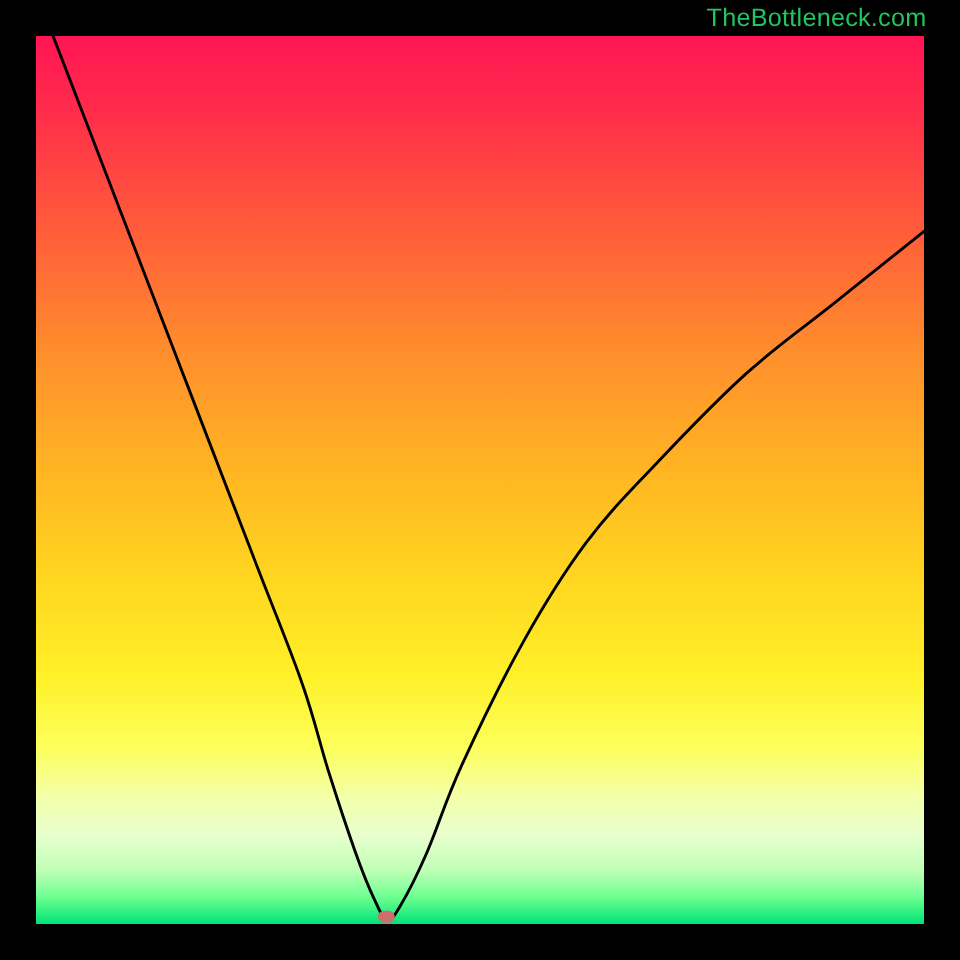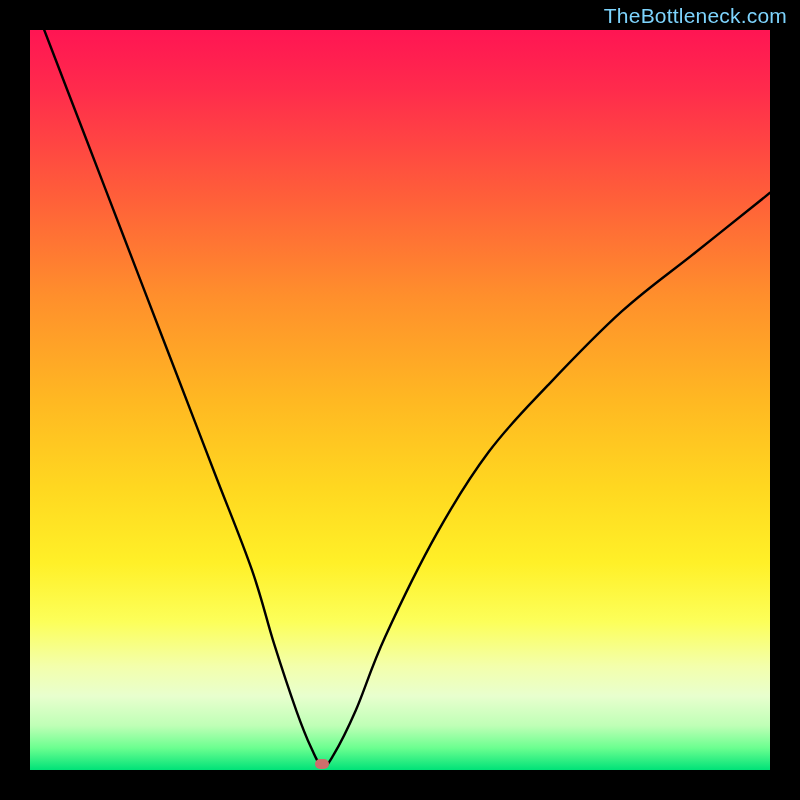--- a/index.html
+++ b/index.html
@@ -67,22 +67,22 @@
     position: absolute;
     width: 14px;
     height: 10px;
     border-radius: 5px;
     background: #cc6f6c;
     transform: translate(-50%, -50%);
   }
   .watermark {
     position: absolute;
     top: 4px;
-    right: 13px;
-    color: #7dd3fc;
+    right: 28px;
+    color: #22c55e;
     font-size: 21px;
     font-weight: 500;
     letter-spacing: 0.2px;
   }
 </style>
 </head>
 <body>
 
 <div class="frame">
   <div class="plot">

